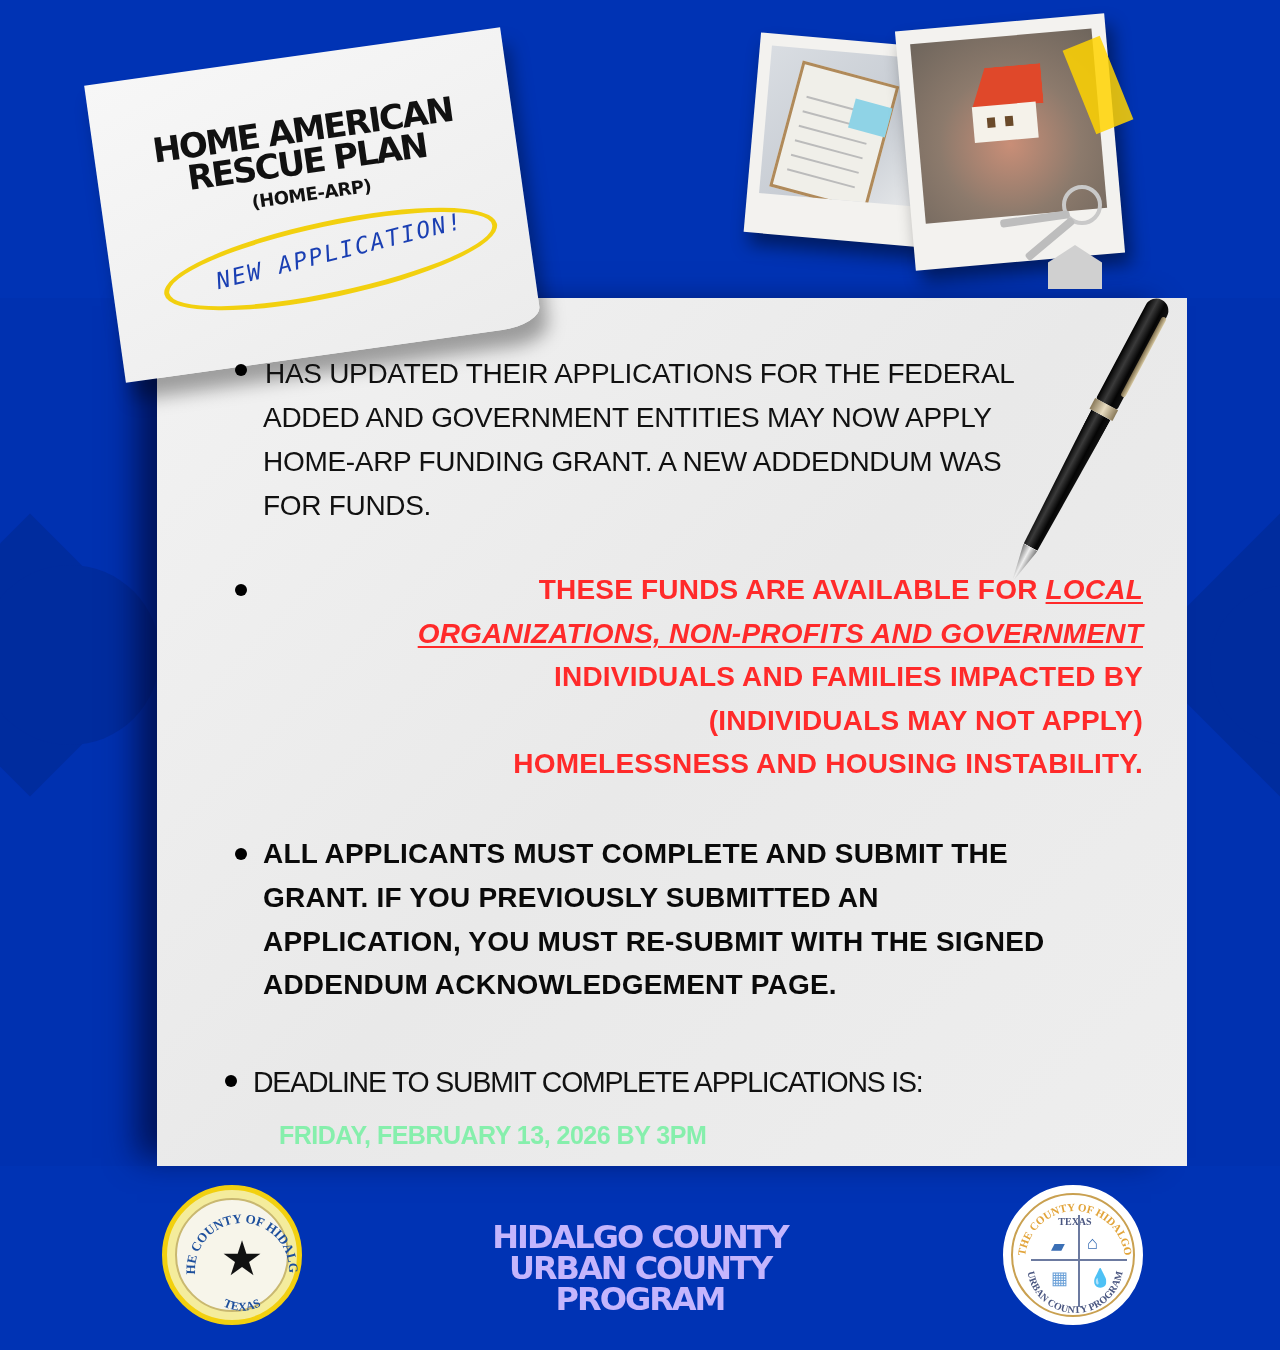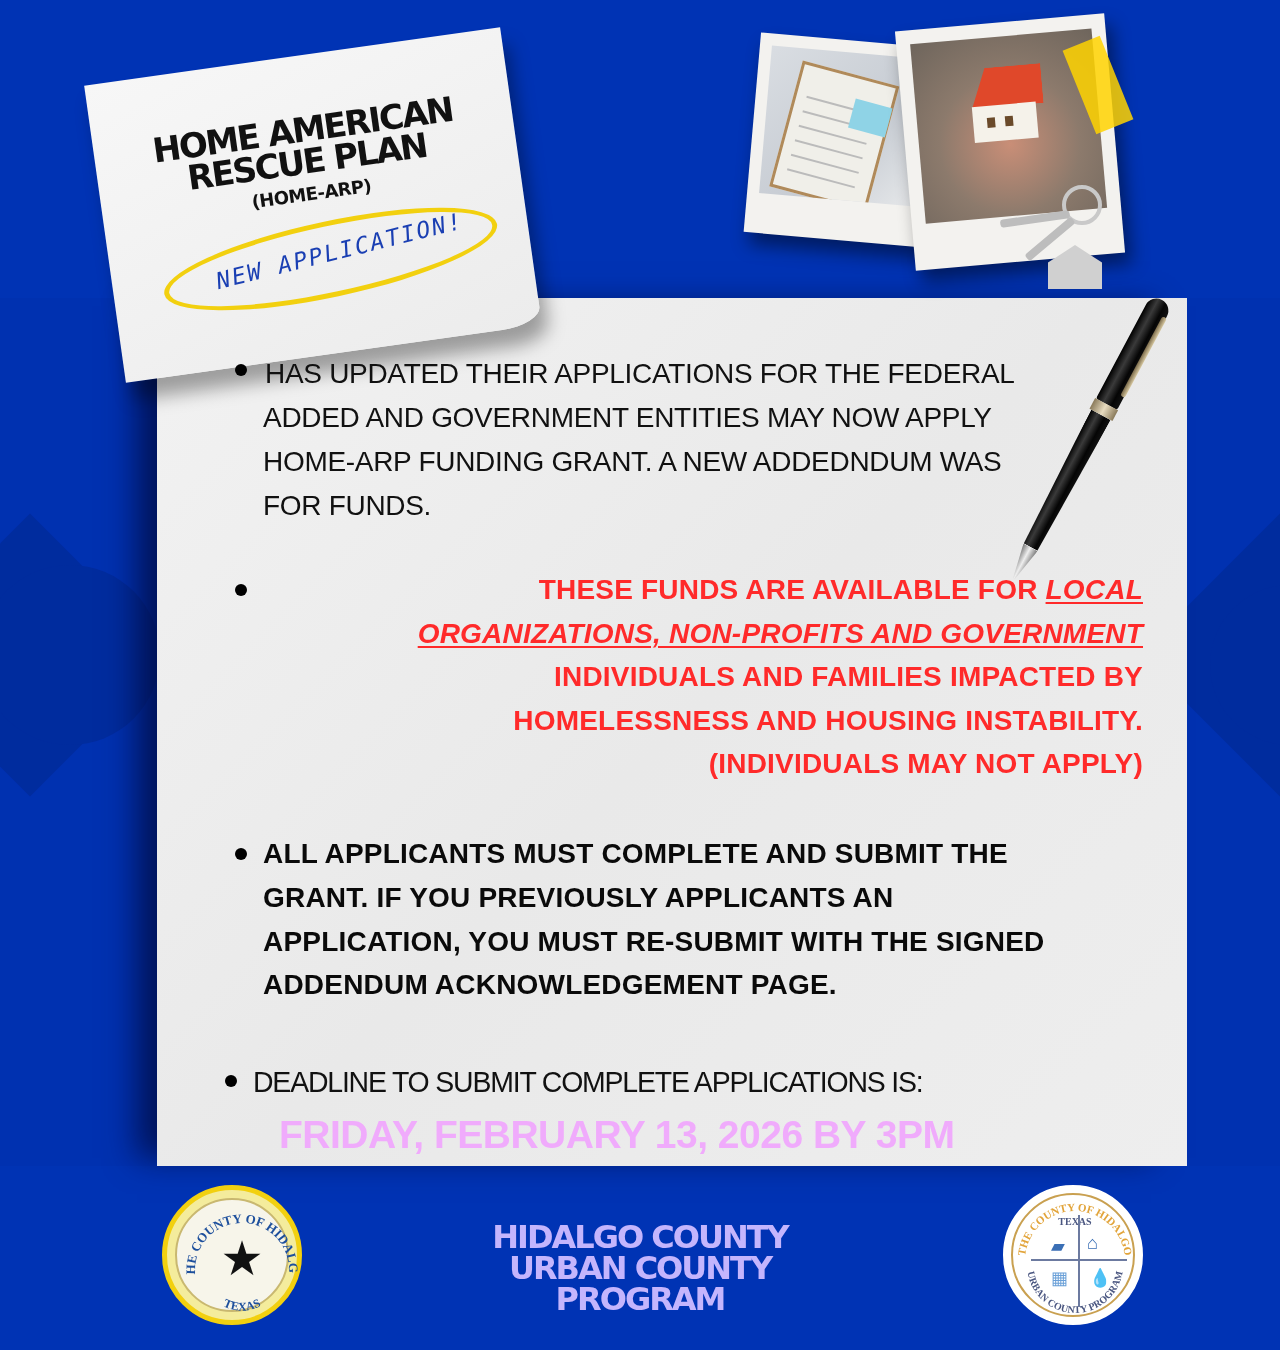--- a/index.html
+++ b/index.html
@@ -125,22 +125,22 @@
   .p2 u { font-style: italic; text-decoration-thickness: 2px; text-underline-offset: 3px; }
   .p2 .center { padding-left: 86px; }
   .p3 { position: absolute; left: 263px; top: 832px; width: 900px;
     font-family: "Liberation Sans", sans-serif; font-weight: bold; font-size: 28px; line-height: 43.8px;
     color: #0a0a0a; letter-spacing: 0.2px; }
   .p3 .line { display: block; white-space: nowrap; }
   .p4 { position: absolute; left: 253px; top: 1060px; width: 900px;
     font-family: "Liberation Sans", sans-serif; font-size: 29px; line-height: 44px;
     color: #111; letter-spacing: -1.2px; white-space: nowrap; transform: scaleX(0.98); transform-origin: left; }
   .deadline { position: absolute; left: 279px; top: 1110px; width: 800px;
-    font-family: "Liberation Sans", sans-serif; font-weight: bold; font-size: 39px; line-height: 50px;
-    color: #f0abfc; letter-spacing: -0.5px; white-space: nowrap; }
+    font-family: "Liberation Sans", sans-serif; font-weight: bold; font-size: 25px; line-height: 50px;
+    color: #86efac; letter-spacing: -0.5px; white-space: nowrap; }
 
   
   .seal { position: absolute; border-radius: 50%; }
   .seal-left { left: 162px; top: 1185px; width: 140px; height: 140px;
     background: #f4ec9c; border: 5px solid #f2d00f; }
   .seal-left .inner { position: absolute; left: 8px; top: 8px; width: 114px; height: 114px;
     border-radius: 50%; background: #f7f5ea; border: 2px solid #c9b870; }
   .seal-left .ring-text { position: absolute; left: 0; top: 0; width: 130px; height: 130px; }
   .seal-left .star { position: absolute; left: 40px; top: 34px; width: 50px; height: 50px;
     font-size: 48px; line-height: 50px; text-align: center; color: #111; }
@@ -229,27 +229,27 @@
   <span class="line ind">HAS UPDATED THEIR APPLICATIONS FOR THE FEDERAL</span>
   <span class="line">ADDED AND GOVERNMENT ENTITIES MAY NOW APPLY</span>
   <span class="line">HOME-ARP FUNDING GRANT.  A NEW ADDEDNDUM WAS</span>
   <span class="line">FOR FUNDS.</span>
 </div>
 
 <div class="p2">
   <span class="line"><span>THESE FUNDS ARE AVAILABLE FOR </span><u>LOCAL</u></span>
   <span class="line"><u>ORGANIZATIONS, NON-PROFITS AND GOVERNMENT</u></span>
   <span class="line">INDIVIDUALS AND FAMILIES IMPACTED BY</span>
+  <span class="line center">(INDIVIDUALS MAY NOT APPLY)</span>
   <span class="line">HOMELESSNESS AND HOUSING INSTABILITY.</span>
-  <span class="line center">(INDIVIDUALS MAY NOT APPLY)</span>
 </div>
 
 <div class="p3">
   <span class="line">ALL APPLICANTS MUST COMPLETE AND SUBMIT THE</span>
-  <span class="line">GRANT. IF YOU PREVIOUSLY APPLICANTS AN</span>
+  <span class="line">GRANT. IF YOU PREVIOUSLY SUBMITTED AN</span>
   <span class="line">APPLICATION, YOU MUST RE-SUBMIT WITH THE SIGNED</span>
   <span class="line">ADDENDUM ACKNOWLEDGEMENT PAGE.</span>
 </div>
 
 <div class="p4">DEADLINE TO SUBMIT COMPLETE APPLICATIONS IS:</div>
 <div class="deadline">FRIDAY, FEBRUARY 13, 2026 BY 3PM</div>
 
 <div class="seal seal-left">
   <div class="inner">
     <svg class="ring-text" viewBox="0 0 130 130">

